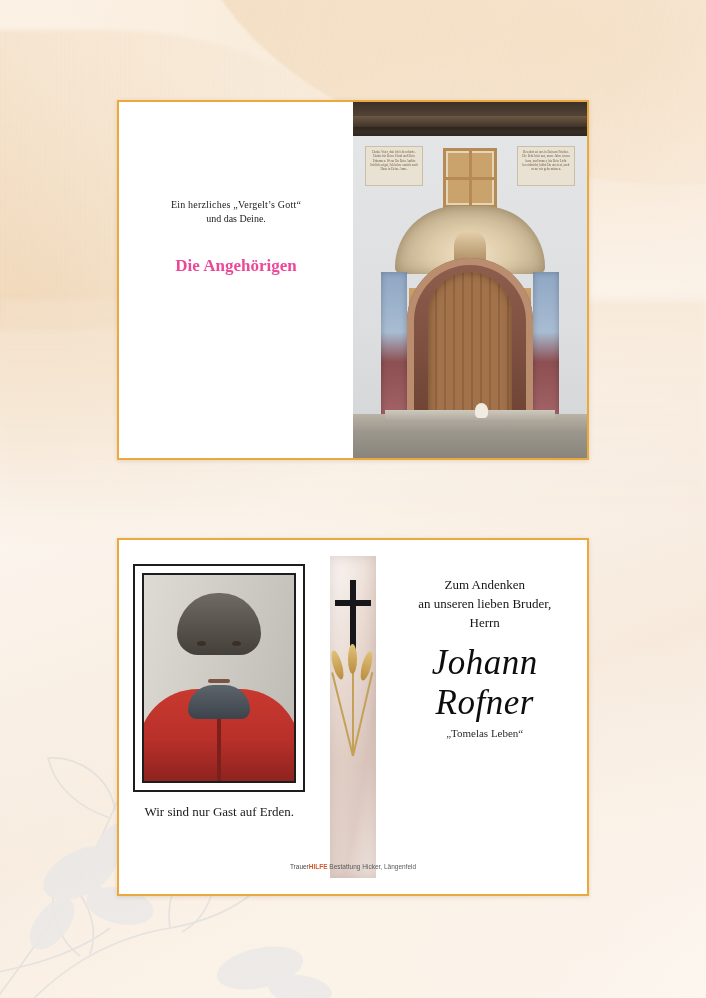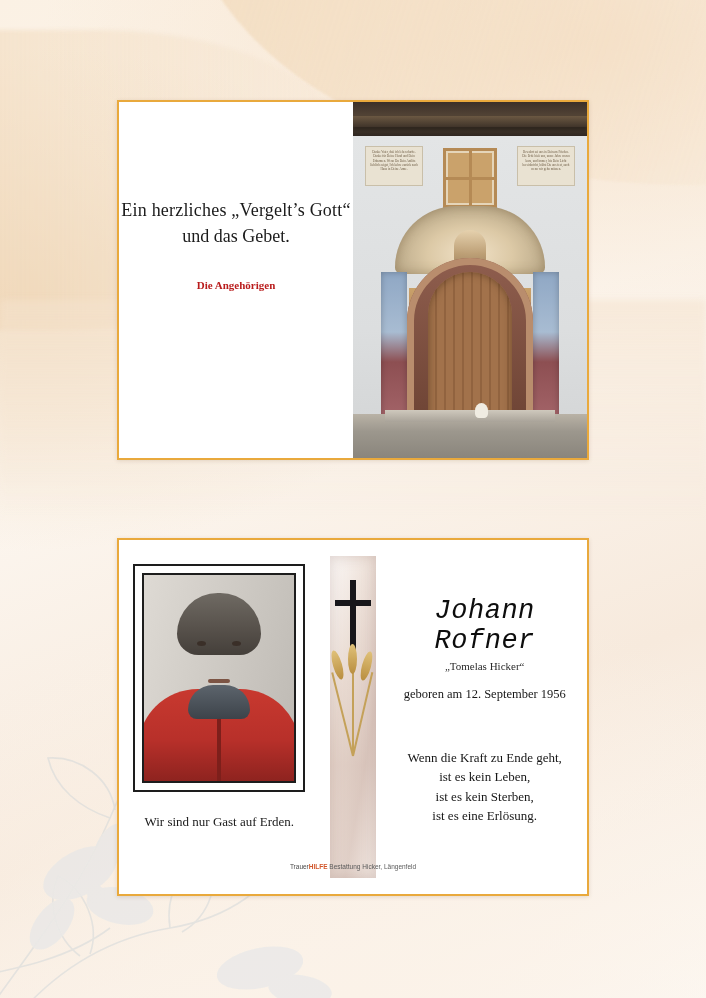--- a/index.html
+++ b/index.html
@@ -85,31 +85,31 @@
     position: relative;
     display: flex;
     flex-direction: column;
     align-items: center;
     justify-content: flex-start;
     padding-top: 96px;
     box-sizing: border-box;
   }
   .thanks-text {
     text-align: center;
-    font-size: 18px;
+    font-size: 10px;
     line-height: 1.42;
     color: #1b1b1b;
     font-family: "Liberation Serif", serif;
   }
   .thanks-text .l1 { letter-spacing: .2px; }
   .relatives {
     margin-top: 30px;
     font-weight: bold;
-    font-size: 11px;
-    color: #b91c1c;
+    font-size: 17px;
+    color: #ec4899;
     text-align: center;
   }
 
   .panel-right {
     width: 50%;
     position: relative;
     overflow: hidden;
     background: #8e9aa3;
   }
 
@@ -334,21 +334,21 @@
     background: linear-gradient(180deg, #5c646c, #3d434a);
     border-radius: 28px 28px 10px 10px;
   }
   .pt-zip {
     position: absolute;
     left: 50%; margin-left: -2px; bottom: 0;
     width: 4px; height: 66px;
     background: #7d1f1b;
   }
   .guest-line {
-    margin-top: 22px;
+    margin-top: 12px;
     font-size: 13px;
     color: #1b1b1b;
     text-align: center;
     white-space: nowrap;
   }
 
   .bot-mid {
     width: 16%;
     position: relative;
     display: flex;
@@ -426,24 +426,24 @@
     box-sizing: border-box;
     padding: 36px 14px 0 6px;
     text-align: center;
     color: #161616;
   }
   .memo-intro {
     font-size: 13px;
     line-height: 1.45;
   }
   .deceased-name {
-    margin-top: 20px;
-    font-family: Liberation Mono, monospace;
+    margin-top: 10px;
+    font-family: Liberation Serif, serif;
     font-style: italic;
-    font-size: 27px;
+    font-size: 35px;
     letter-spacing: .5px;
     color: #0d0d0d;
   }
   .nickname {
     margin-top: 4px;
     font-size: 11px;
     color: #2a2a2a;
   }
   .dates {
     margin-top: 13px;
@@ -483,21 +483,21 @@
       <ellipse cx="300" cy="330" rx="44" ry="20" transform="rotate(-12 300 330)"></ellipse>
       <ellipse cx="340" cy="352" rx="32" ry="15" transform="rotate(8 340 352)"></ellipse>
     </g>
   </svg>
 </div>
 
 <div class="card" id="card-top">
   <div class="panel-left">
     <div class="thanks-text">
       <div class="l1">Ein herzliches „Vergelt’s Gott“</div>
-      <div>und das Gebet.</div>
+      <div>und das Deine.</div>
     </div>
     <div class="relatives">Die Angehörigen</div>
   </div>
 
   <div class="panel-right">
     <div class="ph-sky"></div>
     <div class="ph-wall"></div>
     <div class="ph-roof"></div>
     <div class="ph-beam"></div>
     <div class="ph-window"></div>
@@ -555,25 +555,23 @@
         <div class="ear e2"></div>
         <div class="ear e3"></div>
       </div>
       <div class="candle-footer">
         <span class="trauer">Trauer</span><span class="hilfe">HILFE</span><span> Bestattung Hicker, Längenfeld</span>
       </div>
     </div>
   </div>
 
   <div class="bot-right">
+    <div class="memo-intro">
+      <div>Zum Andenken</div>
+      <div>an unseren lieben Bruder,</div>
+      <div>Herrn</div>
+    </div>
     <div class="deceased-name">Johann Rofner</div>
-    <div class="nickname">„Tomelas Hicker“</div>
+    <div class="nickname">„Tomelas Leben“</div>
     <div class="dates">
-      <div>geboren am 12. September 1956</div>
-    </div>
-    <div class="verse">
-      <div>Wenn die Kraft zu Ende geht,</div>
-      <div>ist es kein Leben,</div>
-      <div>ist es kein Sterben,</div>
-      <div>ist es eine Erlösung.</div>
     </div>
   </div>
 </div>
 
 </body></html>

